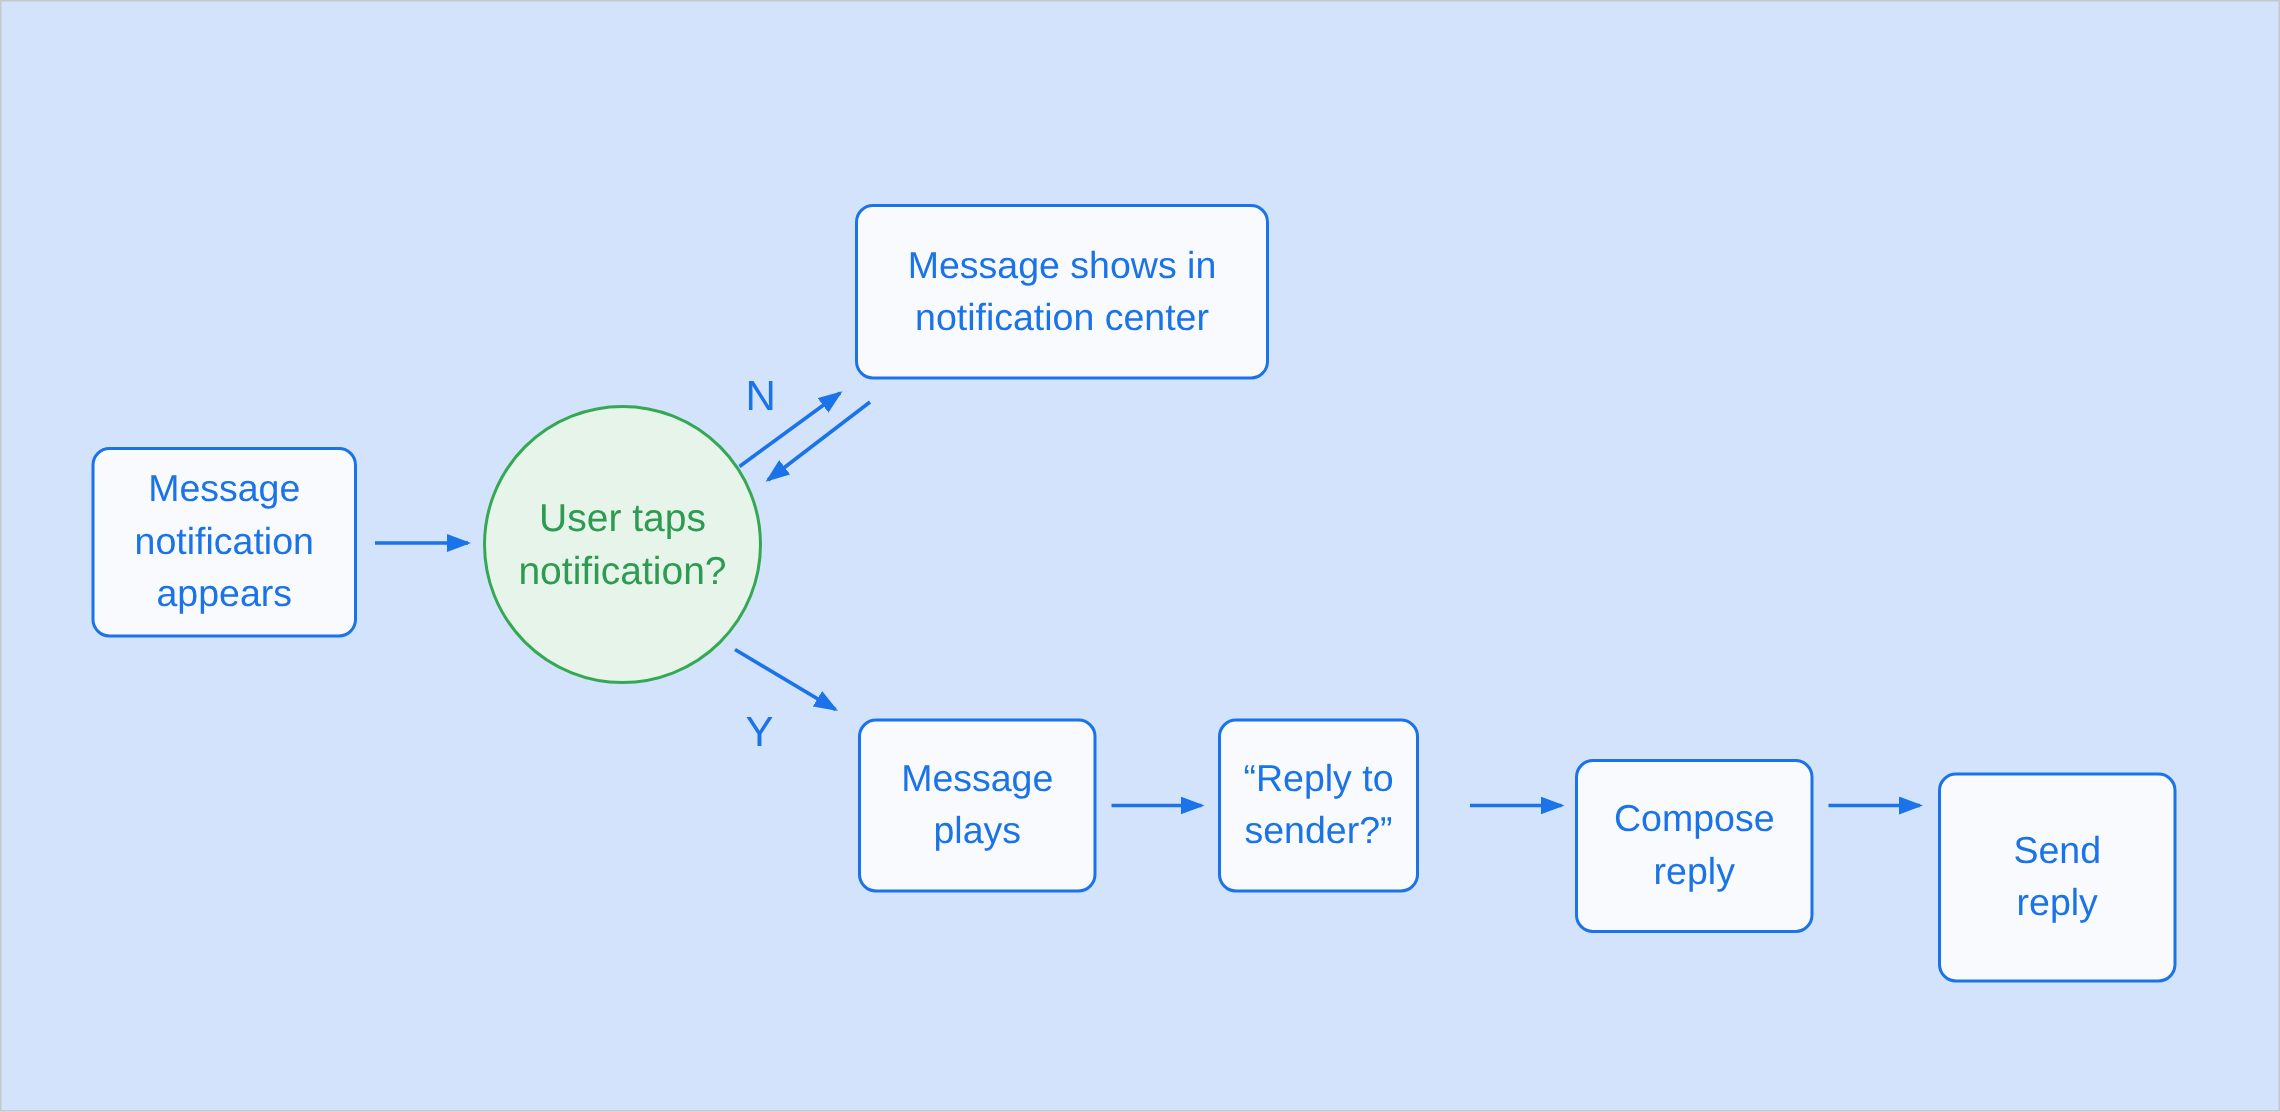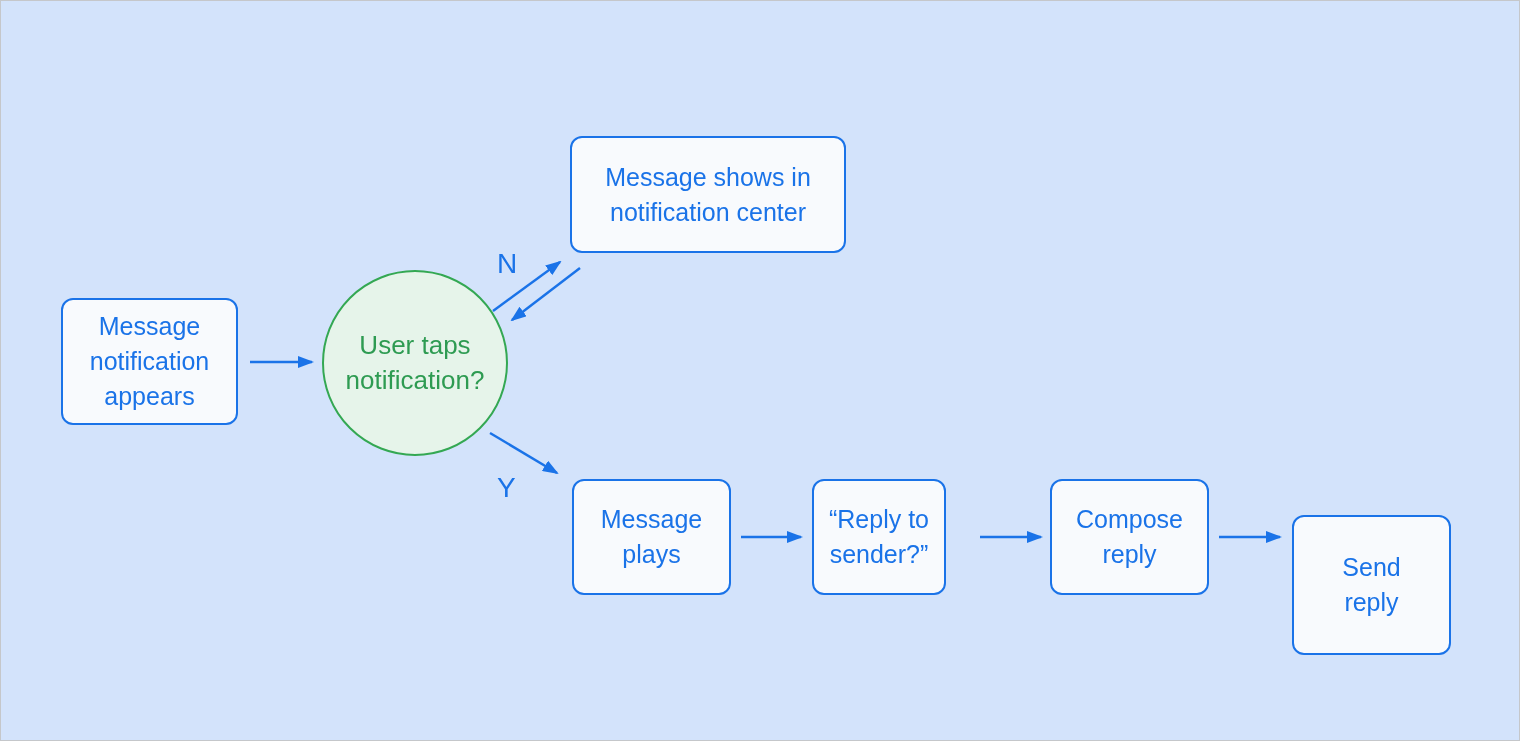--- a/index.html
+++ b/index.html
@@ -72,21 +72,21 @@
     height: 116px;
   }
   .node--reply-to-sender {
     left: 811px;
     top: 478px;
     width: 134px;
     height: 116px;
   }
   .node--compose-reply {
     left: 1049px;
-    top: 478px;
+    top: 505px;
     width: 159px;
     height: 116px;
   }
   .node--send-reply {
     left: 1291px;
     top: 478px;
     width: 159px;
     height: 140px;
     margin-top: 36px;
   }

